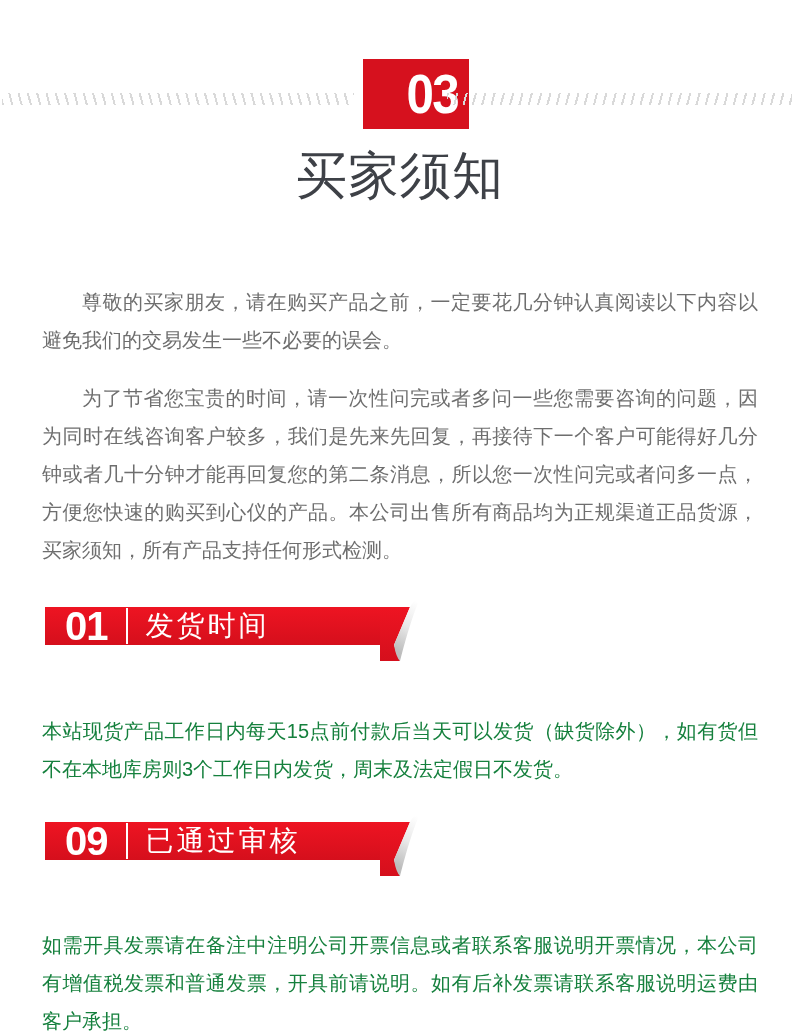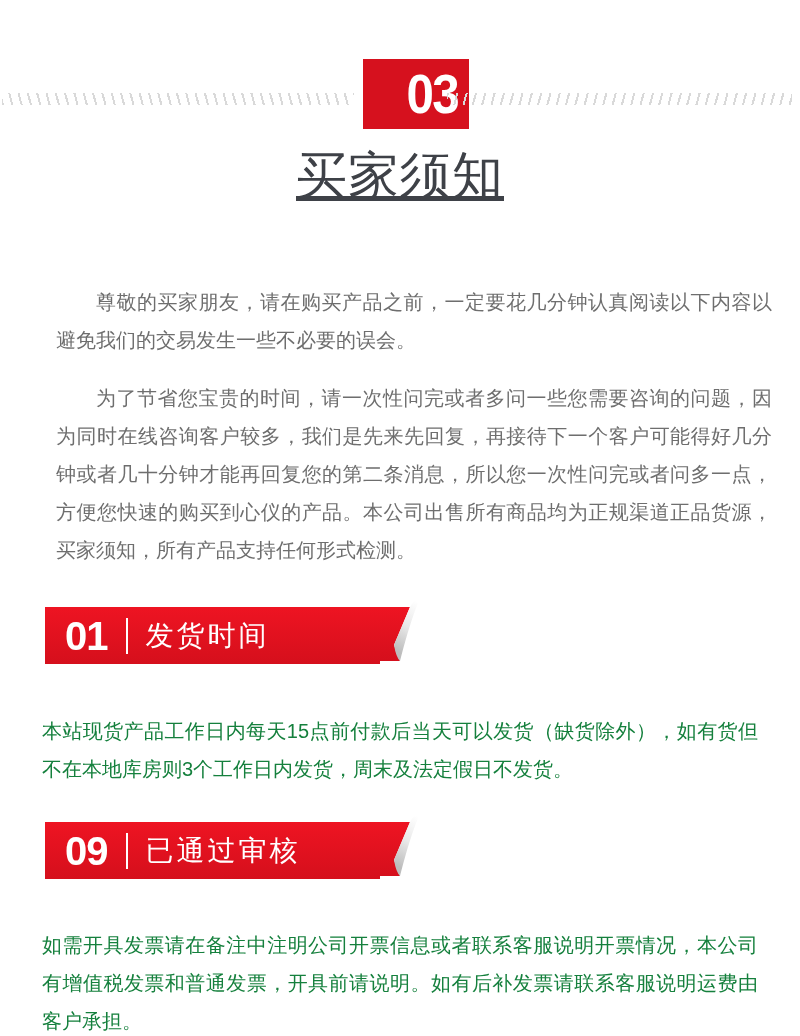--- a/index.html
+++ b/index.html
@@ -29,38 +29,37 @@
   }
   .num-box span{
     color:#ffffff;font-size:56px;font-weight:800;letter-spacing:-2px;
     transform:scaleX(.88);line-height:1;
   }
   .page-title{
     position:absolute;left:0;top:142px;width:800px;
     text-align:center;
     font-size:51px;color:#3e4147;letter-spacing:1px;
     font-weight:400;
-    text-decoration:underline;
   }
   
   .para{
-    position:absolute;left:56px;width:716px;
+    position:absolute;left:42px;width:716px;
     font-size:20px;line-height:38px;color:#6e6e6e;
     text-align:justify;
     margin-top:27px;
   }
   .indent{text-indent:2em;}
   .p1{top:256px;}
   .p2{top:352px;}
   
   .banner{
     position:absolute;left:45px;width:335px;height:54px;
   }
   .banner-body{
-    position:absolute;left:0;top:0;width:335px;height:57px;
+    position:absolute;left:0;top:0;width:335px;height:38px;
     background:linear-gradient(180deg,#ee1422,#d50f1c);
     display:flex;align-items:center;
     padding-left:20px;box-sizing:border-box;
   }
   .banner-num{
     color:#ffffff;font-size:40px;font-weight:800;line-height:1;
     letter-spacing:-1px;
   }
   .banner-divider{
     width:2px;height:36px;background:#ffffff;margin:0 18px 0 18px;

